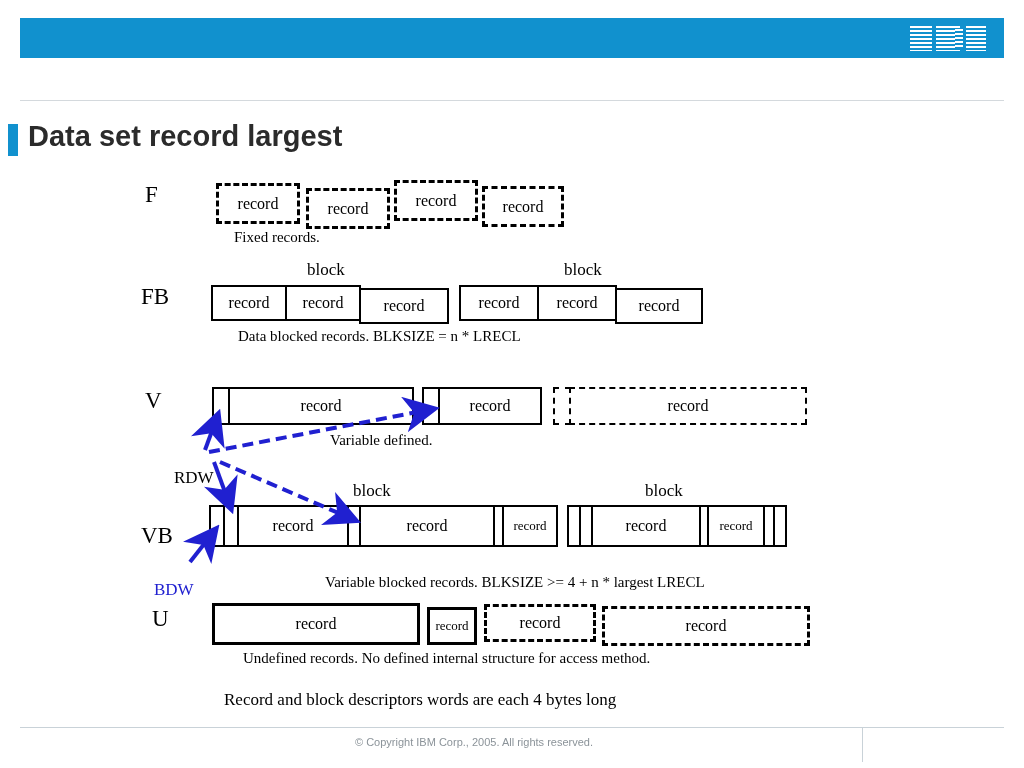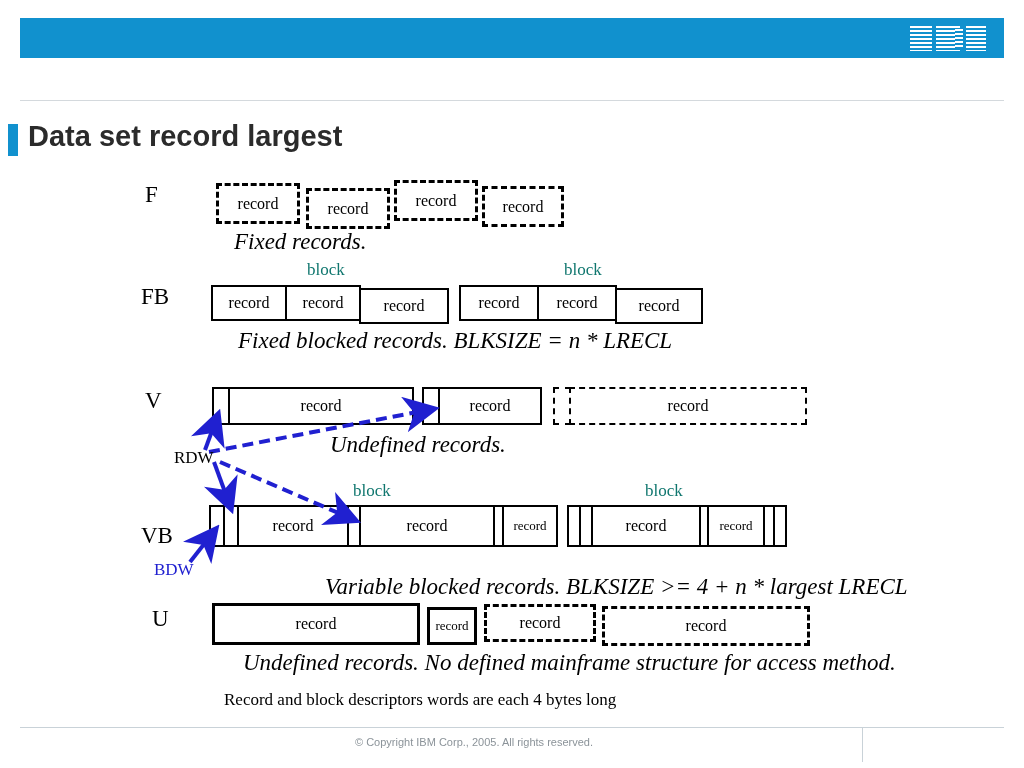--- a/index.html
+++ b/index.html
@@ -75,30 +75,29 @@
   .fmt-label {
     position: absolute;
     font-family: "Liberation Serif", serif;
     font-size: 23px;
     color: #000;
     white-space: nowrap;
   }
   .caption {
     position: absolute;
     font-family: "Liberation Serif", serif;
-    font-size: 23px;
-    color: #000;
-    white-space: nowrap;
-    font-style: italic;
+    font-size: 15px;
+    color: #000;
+    white-space: nowrap;
   }
   .blocklabel {
     position: absolute;
     font-family: "Liberation Serif", serif;
     font-size: 17px;
-    color: #0f766e;
+    color: #000000;
     white-space: nowrap;
     text-align: center;
   }
   .note {
     position: absolute;
     font-family: "Liberation Serif", serif;
     font-size: 17px;
     color: #000;
     white-space: nowrap;
   }
@@ -136,20 +135,21 @@
     left: 0; top: 0;
     width: 1024px; height: 768px;
     pointer-events: none;
   }
   .annot-label {
     position: absolute;
     font-family: "Liberation Serif", serif;
     font-size: 17px;
     color: #2020d0;
     white-space: nowrap;
+    margin-top: 20px;
   }
   .annot-label.black { color: #000; }
 
   
   #footer-rule {
     position: absolute;
     left: 20px; top: 727px;
     width: 984px; height: 1px;
     background: #c9d2d8;
   }
@@ -207,34 +207,34 @@
 <div class="blocklabel" style="left:564px; top:260px;">block</div>
 
 <div class="rec thin" style="left:211px; top:285px; width:76px; height:36px;">record</div>
 <div class="rec thin" style="left:285px; top:285px; width:76px; height:36px;">record</div>
 <div class="rec thin" style="left:359px; top:288px; width:90px; height:36px;">record</div>
 
 <div class="rec thin" style="left:459px; top:285px; width:80px; height:36px;">record</div>
 <div class="rec thin" style="left:537px; top:285px; width:80px; height:36px;">record</div>
 <div class="rec thin" style="left:615px; top:288px; width:88px; height:36px;">record</div>
 
-<div class="caption" style="left:238px; top:328px;">Fixed blocked records.  BLKSIZE = n * LRECL</div>
+<div class="caption" style="left:238px; top:328px;">Data blocked records.  BLKSIZE = n * LRECL</div>
 
 <div class="fmt-label" style="left:145px; top:388px;">V</div>
 
 <div class="dw" style="left:212px; top:387px; width:18px; height:38px;"></div>
 <div class="rec thin" style="left:228px; top:387px; width:186px; height:38px;">record</div>
 
 <div class="dw" style="left:422px; top:387px; width:18px; height:38px;"></div>
 <div class="rec thin" style="left:438px; top:387px; width:104px; height:38px;">record</div>
 
 <div class="dw dash" style="left:553px; top:387px; width:18px; height:38px;"></div>
 <div class="rec thindash" style="left:569px; top:387px; width:238px; height:38px;">record</div>
 
-<div class="caption" style="left:330px; top:432px;">Undefined records.</div>
+<div class="caption" style="left:330px; top:432px;">Variable defined.</div>
 
 <div class="fmt-label" style="left:141px; top:523px;">VB</div>
 
 <div class="blocklabel" style="left:353px; top:481px;">block</div>
 <div class="blocklabel" style="left:645px; top:481px;">block</div>
 
 <div class="dw" style="left:209px; top:505px; width:16px; height:42px;"></div>
 <div class="dw" style="left:223px; top:505px; width:16px; height:42px;"></div>
 <div class="rec thin" style="left:237px; top:505px; width:112px; height:42px;">record</div>
 <div class="dw" style="left:347px; top:505px; width:14px; height:42px;"></div>
@@ -252,21 +252,21 @@
 
 <div class="caption" style="left:325px; top:574px;">Variable blocked records.  BLKSIZE &gt;= 4 + n * largest LRECL</div>
 
 <div class="fmt-label" style="left:152px; top:606px;">U</div>
 
 <div class="rec solid" style="left:212px; top:603px; width:208px; height:42px;">record</div>
 <div class="rec solid small" style="left:427px; top:607px; width:50px; height:38px;">record</div>
 <div class="rec dash" style="left:484px; top:604px; width:112px; height:38px;">record</div>
 <div class="rec dash" style="left:602px; top:606px; width:208px; height:40px;">record</div>
 
-<div class="caption" style="left:243px; top:650px;">Undefined records.  No defined mainframe structure for access method.</div>
+<div class="caption" style="left:243px; top:650px;">Undefined records.  No defined internal structure for access method.</div>
 
 <div class="note" style="left:224px; top:690px;text-align:center;">Record and block descriptors words are each 4 bytes long</div>
 
 <svg id="annot" viewBox="0 0 1024 768" xmlns="http://www.w3.org/2000/svg">
   <defs>
     <marker id="ah" markerWidth="9" markerHeight="9" refX="6" refY="4.5" orient="auto" markerUnits="strokeWidth">
       <path d="M0,0 L9,4.5 L0,9 L2.5,4.5 Z" fill="#2020d0"></path>
     </marker>
   </defs>
 

